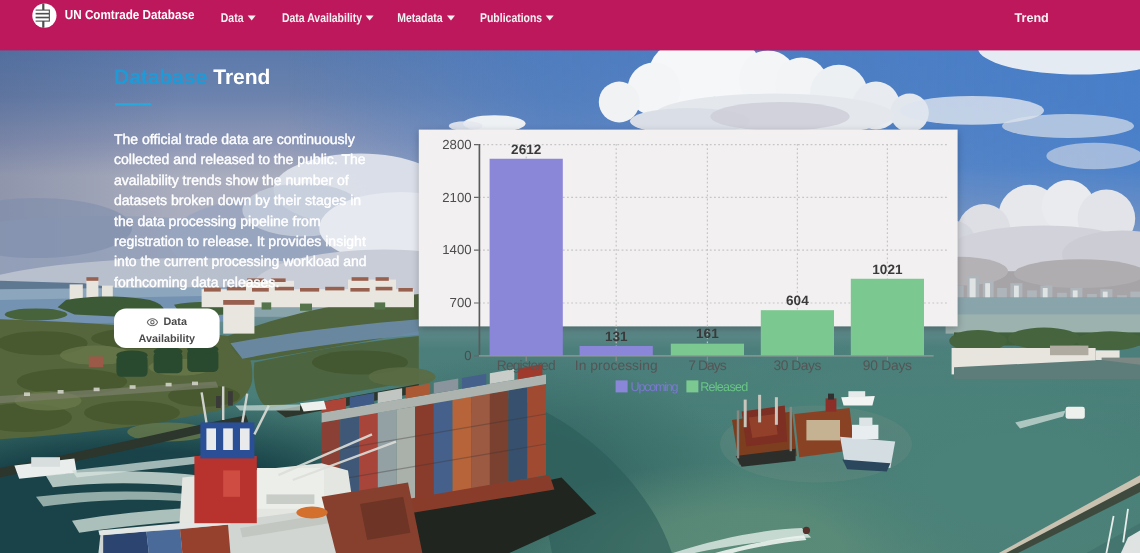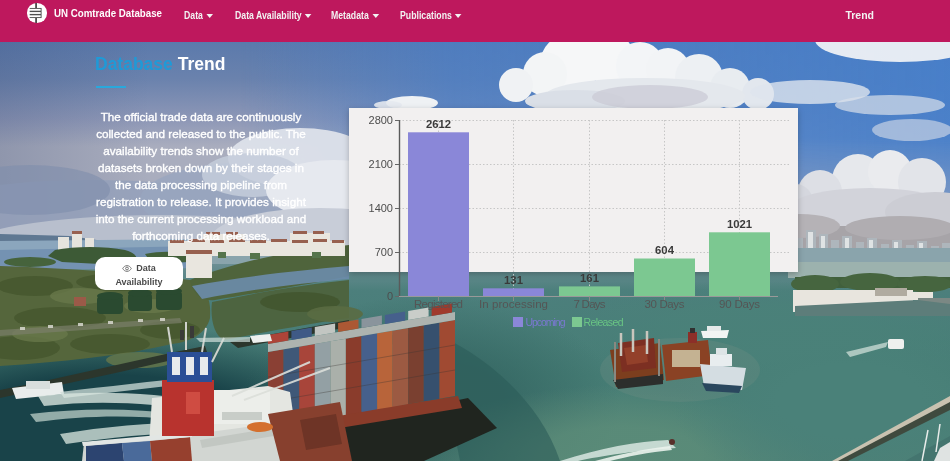--- a/index.html
+++ b/index.html
@@ -14,21 +14,21 @@
 .caret { display:inline-block; margin-left:4px; width:0; height:0; border-left:4px solid transparent; border-right:4px solid transparent; border-top:4px solid #f2f2f2; vertical-align:middle; }
 #login { position:absolute; top:9px; right:76px; color:#f2f2f2; font-size:10.5px; font-weight:bold; }
 
 
 
 
 #heading { position:absolute; left:95px; top:54px; font-size:17.5px; font-weight:bold; z-index:10; }
 #heading .blue { color:#1f9ad7; }
 #heading .white { color:#ffffff; }
 #underline { position:absolute; left:96px; top:86px; width:30px; height:2px; background:#29a8dc; z-index:10; }
-#para { position:absolute; left:95px; top:108px; width:212px; color:#ffffff; font-size:11.7px; line-height:17px; z-index:10;text-align:center; -webkit-text-stroke:0.35px #ffffff; }
+#para { position:absolute; left:95px; top:108px; width:212px; color:#ffffff; font-size:11.7px; line-height:17px; z-index:10; -webkit-text-stroke:0.35px #ffffff; }
 #btn { position:absolute; left:95px; top:257px; width:88px; height:33px; background:#ffffff; border-radius:10px; z-index:10; text-align:center; color:#4a4a4a; font-size:9px; font-weight:bold; line-height:13px; padding-top:5px; }
 .eye { display:inline-block; vertical-align:-1px; margin-right:4px; }
 
 
 #panel { position:absolute; left:349px; top:108px; width:449px; height:164px; background:#f2f0f0; z-index:20; box-shadow:0 2px 6px rgba(0,0,0,0.25); }
 </style>
 </head>
 <body>
 <div id="page">
 

